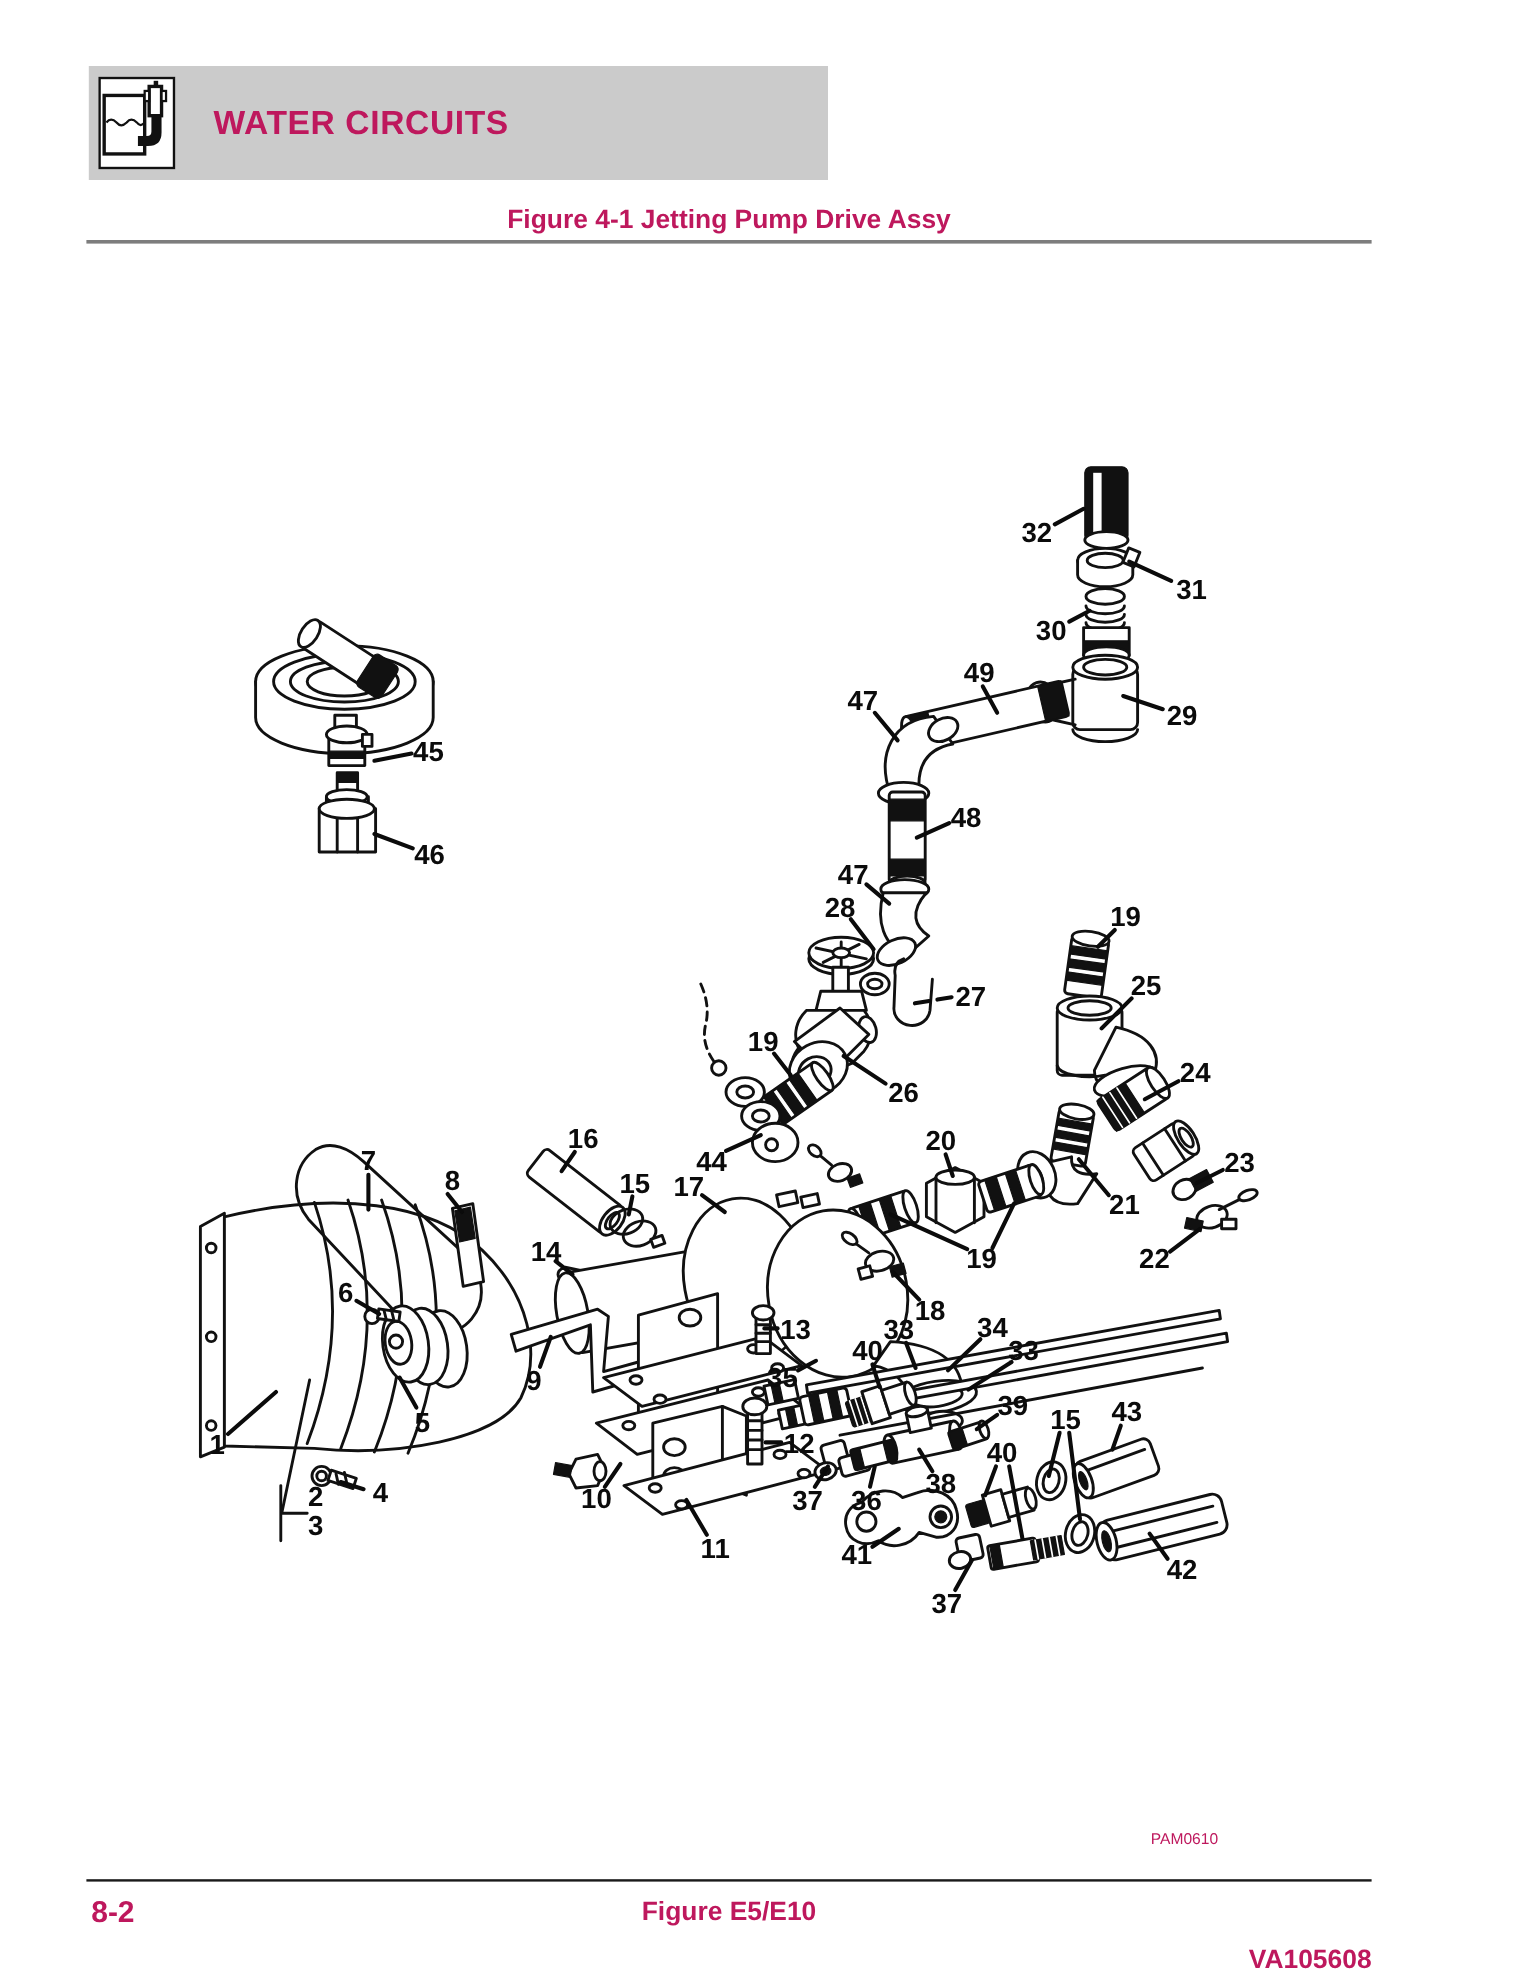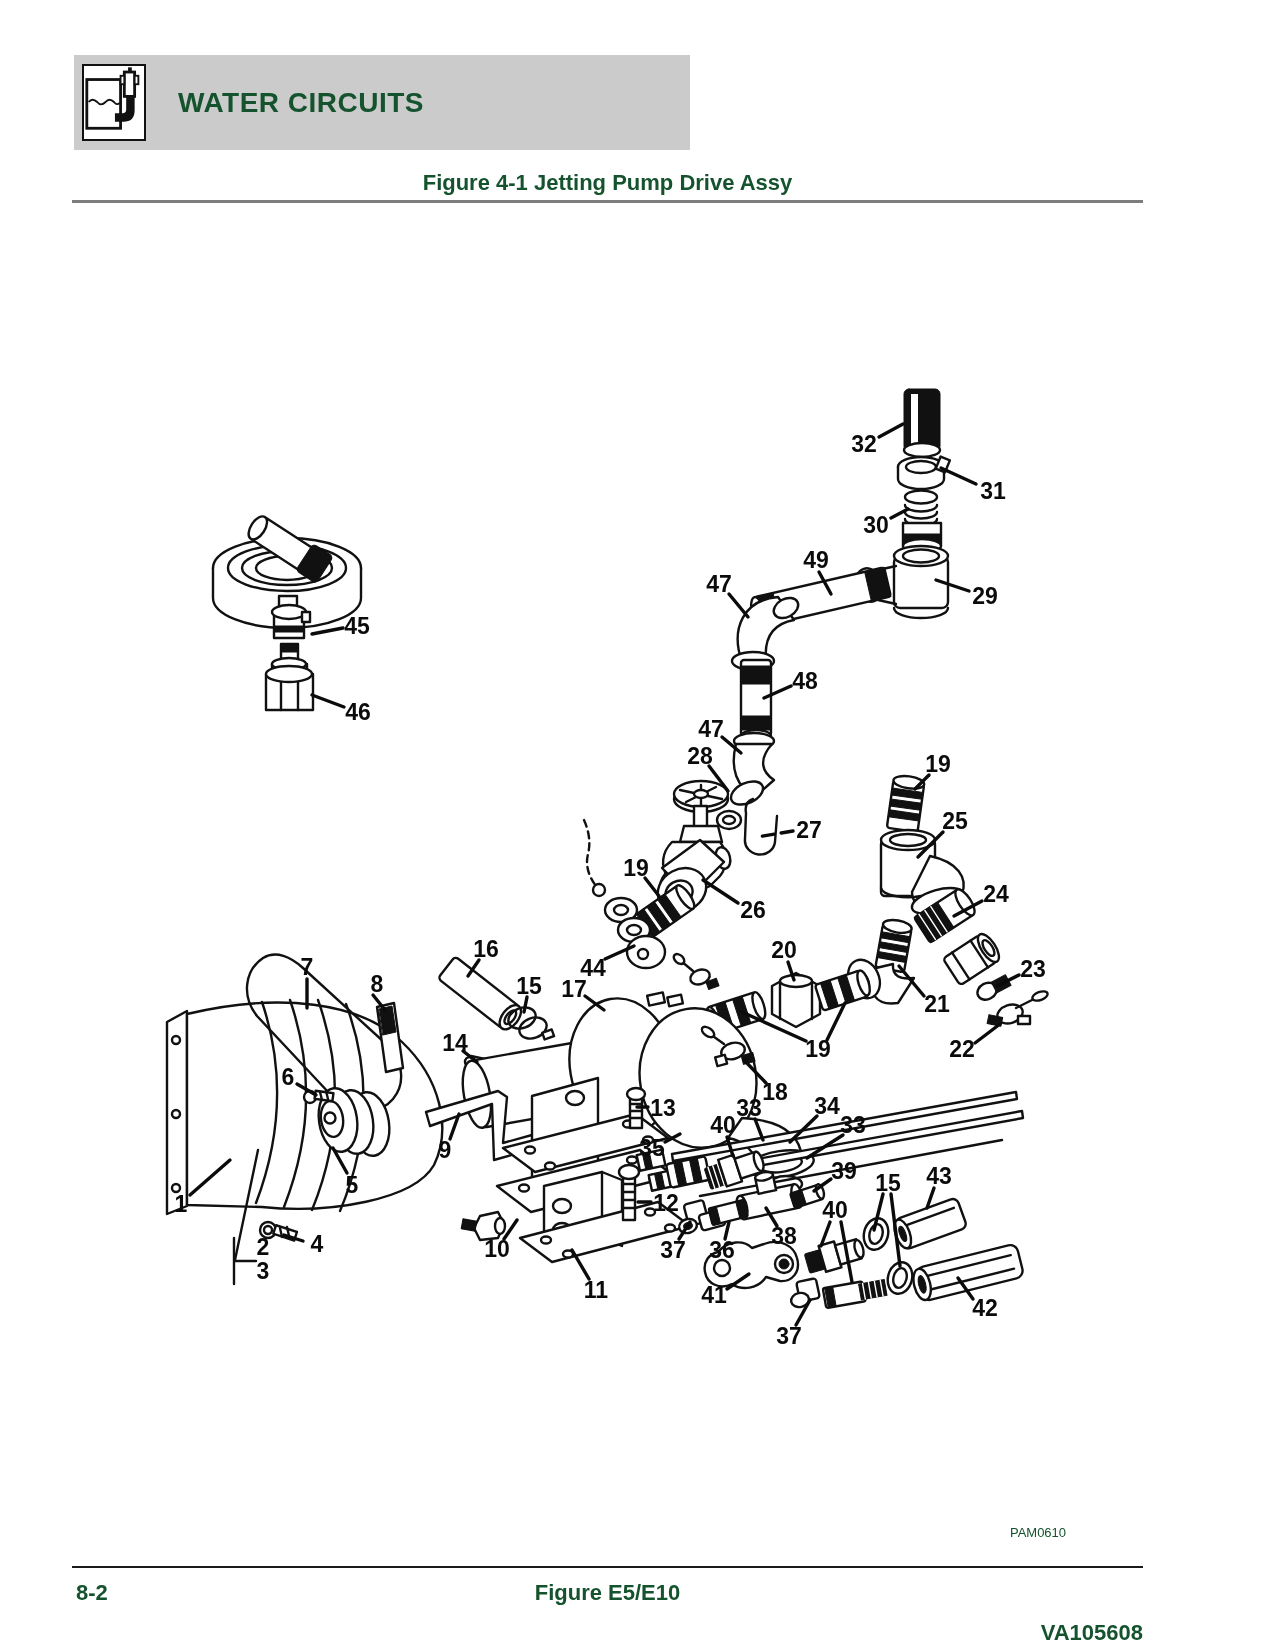--- a/index.html
+++ b/index.html
@@ -1,35 +1,35 @@
 <!DOCTYPE html>
 <html><head>
 <meta charset="utf-8">
 <style>
   html,body { margin:0; padding:0; background:#888; }
   .page { position:relative; width:1275px; height:1650px; background:#ffffff; margin:0 auto;
-          font-family:"Liberation Sans", sans-serif; color:#14532d; overflow:hidden; }
+          font-family:"Liberation Sans", sans-serif; color:#be185d; overflow:hidden; }
 
   
   .banner { position:absolute; left:74px; top:55px; width:616px; height:95px;
             background:#cbcbcb; display:flex; align-items:center; }
   .icon-box { position:absolute; left:8px; top:9px; width:64px; height:77px;
               background:#ffffff; border:2px solid #111; box-sizing:border-box; }
   .banner-title { margin-left:104px; font-size:28px; font-weight:bold; letter-spacing:.5px; }
 
   
   .fig-title { position:absolute; left:72px; top:170px; width:1071px; text-align:center;
                font-size:22px; font-weight:bold; }
   .rule { position:absolute; left:72px; width:1071px; }
   .title-rule  { top:200px; height:3px; background:#7d7d7d; }
   .footer-rule { top:1566px; height:2px; background:#1a1a1a; }
 
   
-  .pam { position:absolute; top:1525px; left:959px; width:158px; text-align:center; font-size:13px; }
-  .footer-left  { position:absolute; left:76px; top:1580px; font-size:22px; font-weight:bold;text-align:right; }
+  .pam { position:absolute; top:1525px; left:959px; width:158px; text-align:left; font-size:13px; }
+  .footer-left  { position:absolute; left:76px; top:1580px; font-size:25px; font-weight:bold;text-align:right; }
   .footer-center{ position:absolute; left:72px; top:1580px; width:1071px; text-align:center;
                   font-size:22px; font-weight:bold; }
   .footer-right { position:absolute; left:743px; top:1620px; width:400px; text-align:right;
                   font-size:22px; font-weight:bold; }
 
   
   svg.diagram { position:absolute; left:0; top:0; }
   .p  { fill:#ffffff; stroke:#111; stroke-width:2.4; stroke-linejoin:round; stroke-linecap:round; }
   .dk { fill:#111; stroke:#111; stroke-width:1; }
   .ln { fill:none; stroke:#111; stroke-width:2.4; stroke-linecap:round; }

